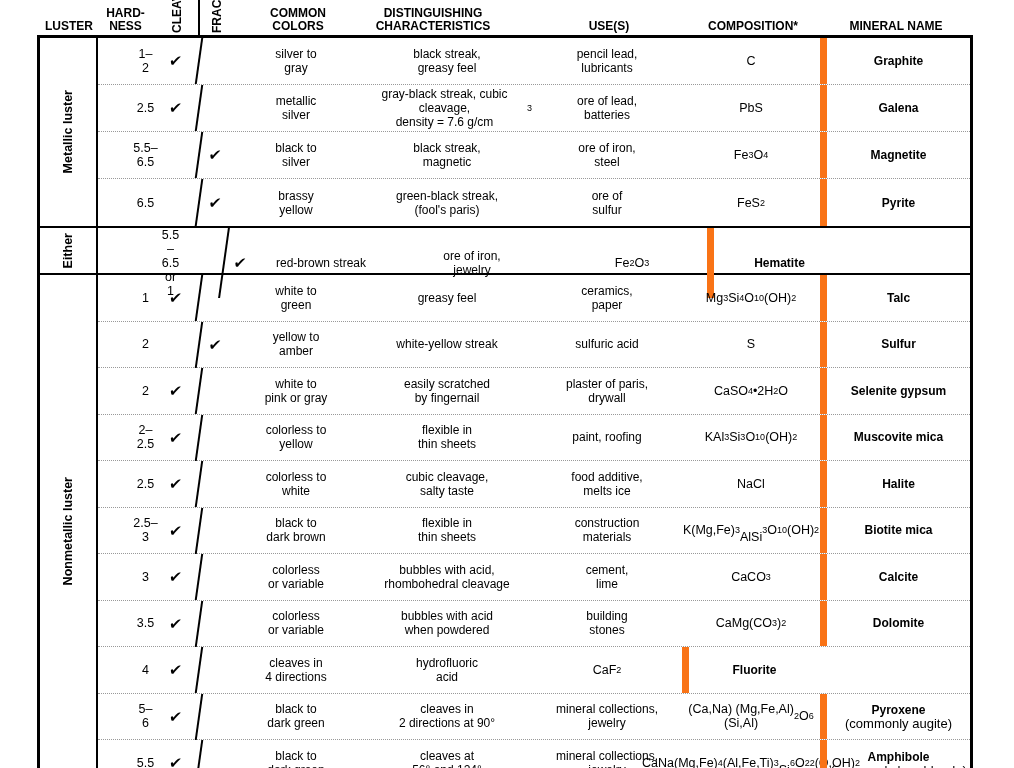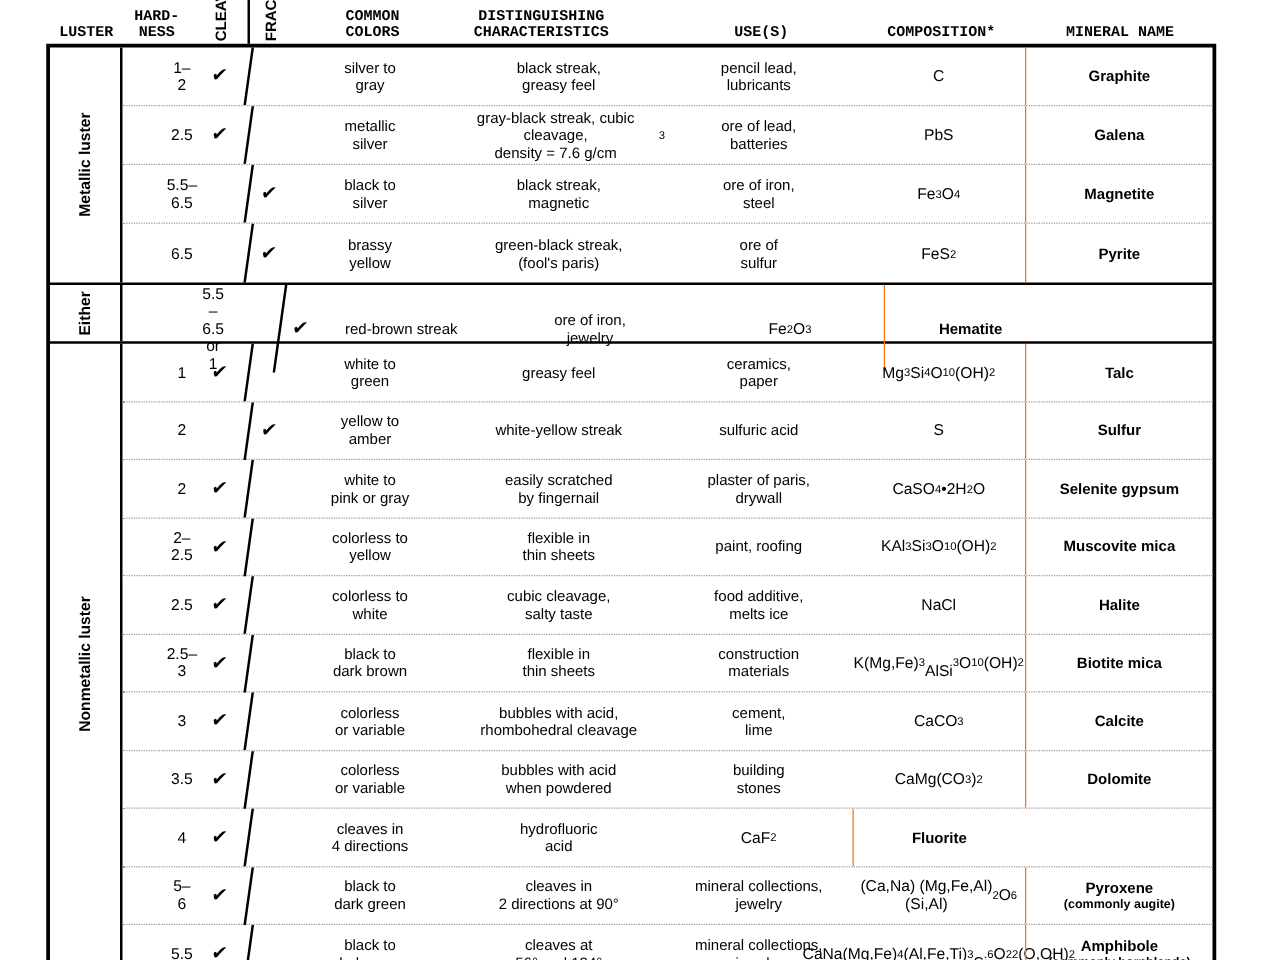--- a/index.html
+++ b/index.html
@@ -3,21 +3,21 @@
 <meta charset="utf-8">
 <style>
   html,body{margin:0;padding:0;overflow:hidden;}
   body{
     width:1014px;height:768px;position:relative;background:#fff;color:#000;
     font-family:"Liberation Sans","DejaVu Sans",sans-serif;
   }
   
   .hdr{
     position:absolute;top:0;height:33px;display:flex;align-items:flex-end;justify-content:center;
-    font-weight:bold;font-size:12px;line-height:13px;text-align:center;white-space:pre-line;font-family:Liberation Mono, monospace;
+    font-weight:bold;font-size:12px;line-height:13px;text-align:center;white-space:pre-line;
   }
   .vlabel{
     position:absolute;top:33px;transform:rotate(-90deg);transform-origin:top left;
     font-weight:bold;font-size:12px;white-space:nowrap;
   }
   .hdr-divider{position:absolute;left:198px;top:0;width:2px;height:37px;background:#000;}
   
   .mineral-table{
     position:absolute;left:37px;top:35px;width:936px;height:760px;
     border:3px solid #000;box-sizing:border-box;background:#fff;
@@ -39,27 +39,27 @@
   }
   .row.last{border-bottom:none;}
   .g0 .row{height:47px;}
   .g1 .row{height:45px;margin-left:25px;}
   .g2 .row{height:46.5px;}
   .cell{
     display:flex;align-items:center;justify-content:center;text-align:center;
     font-size:12px;line-height:14px;white-space:pre-line;box-sizing:border-box;min-width:0;
   }
   .cell.fracture{border-left:2px solid #000;}
-  .cell.mineral{border-left:1px solid #f97316;flex-direction:column;}
+  .cell.mineral{border-left:7px solid #f97316;flex-direction:column;}
   .cell.comp{font-size:12.5px;}
   sub{font-size:9px;line-height:0;}
   sup{font-size:9px;line-height:0;}
   .check{font-size:15px;font-weight:bold;transform:skewX(-8deg);}
   .mname{font-weight:bold;font-size:12px;line-height:14px;}
-  .mnote{font-size:10px;line-height:13px;font-weight:bold;}
+  .mnote{font-size:13px;line-height:13px;}
   .hardness{font-size:12.5px;padding-left:40px;}
 </style>
 </head>
 <body>
 
 <div class="hdr" style="left:40px;width:58px;">LUSTER</div>
 <div class="hdr" style="left:98px;width:55px;">HARD-
 NESS</div>
 <span class="vlabel" style="left:170px;">CLEAVAGE</span>
 <span class="vlabel" style="left:210px;">FRACTURE</span>

